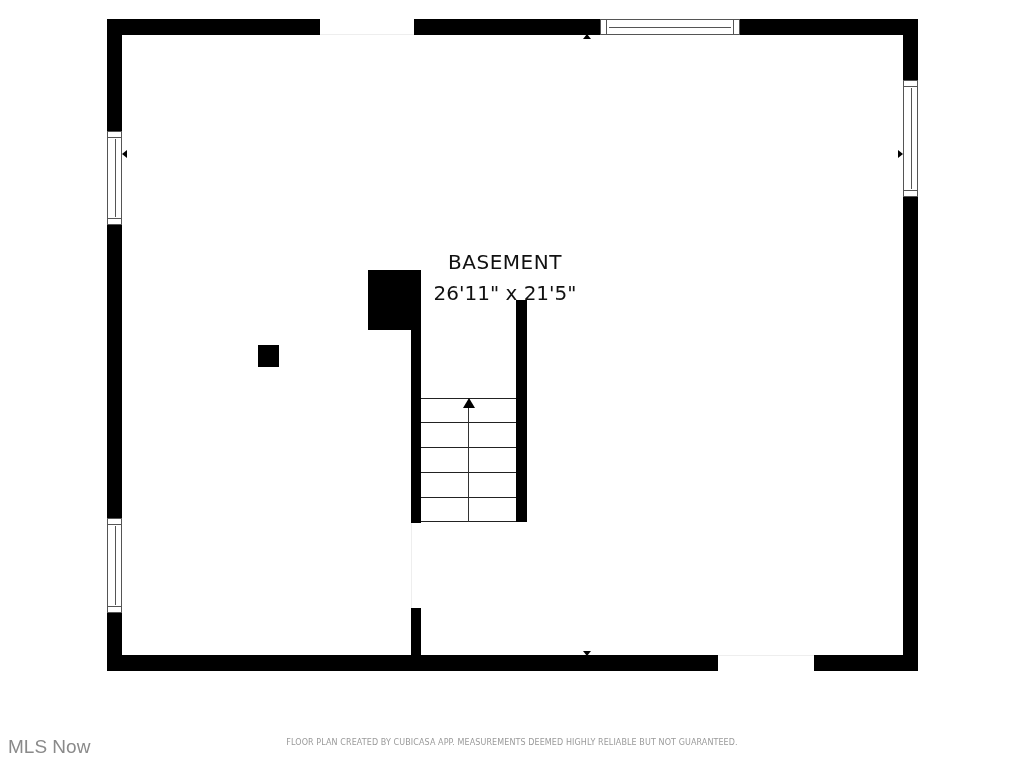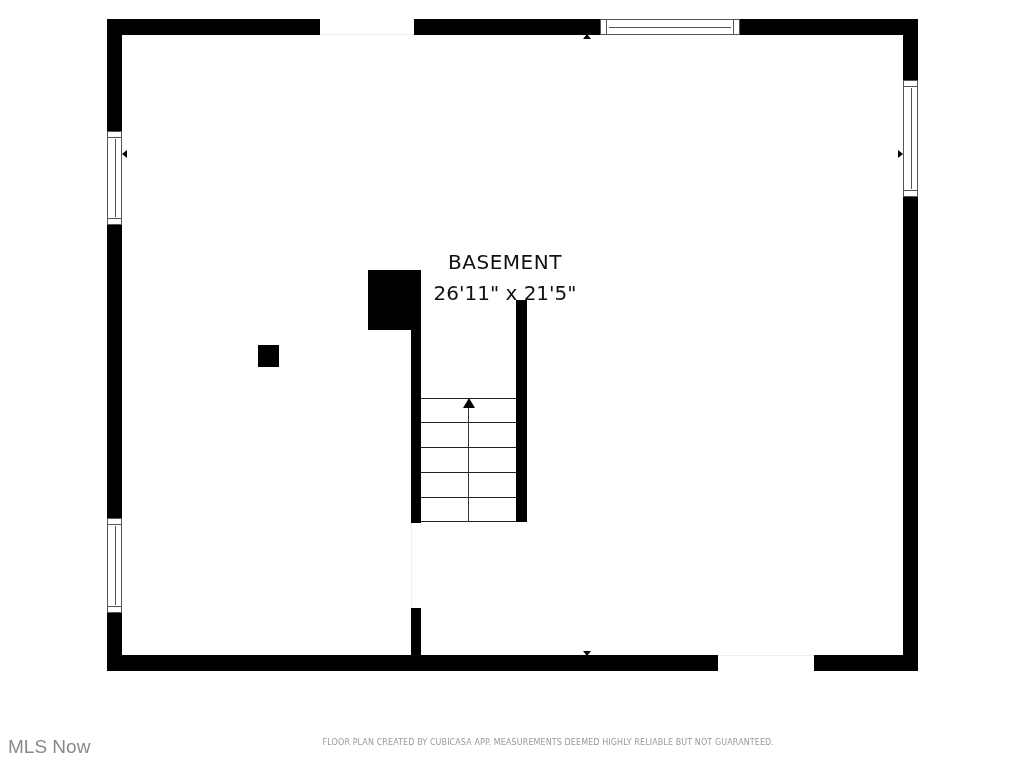--- a/index.html
+++ b/index.html
@@ -12,21 +12,21 @@
   .win-h .jamb-l, .win-h .jamb-r { position:absolute; top:0; bottom:0; width:5px; border-right:1px solid #555; }
   .win-h .jamb-r { right:0; border-right:none; border-left:1px solid #555; }
   .win-v { position:absolute; background:#fff; border:1px solid #555; box-sizing:border-box; }
   .win-v::after { content:""; position:absolute; top:7px; bottom:7px; left:50%; border-left:1px solid #555; }
   .win-v .jamb-t, .win-v .jamb-b { position:absolute; left:0; right:0; height:5px; border-bottom:1px solid #555; }
   .win-v .jamb-b { bottom:0; border-bottom:none; border-top:1px solid #555; }
   .tread { position:absolute; left:421px; width:95px; border-top:1.5px solid #222; }
   .room-label { position:absolute; left:430px; width:150px; text-align:center; color:#111; }
   .room-name { top:250px; font-size:20px; letter-spacing:0.5px; }
   .room-dim { top:281px; font-size:20px; }
-  .footer-note { position:absolute; left:250px; width:524px; top:738px; text-align:right; font-size:8px; color:#9a9a9a; letter-spacing:0.1px; }
+  .footer-note { position:absolute; left:250px; width:524px; top:738px; text-align:center; font-size:8px; color:#9a9a9a; letter-spacing:0.1px; }
   .brand { position:absolute; left:8px; top:736px; font-family:"Liberation Sans", sans-serif; font-size:19px; color:#8a8a8a; }
   .tri { position:absolute; width:0; height:0; }
 </style>
 </head>
 <body>
 
 <div class="abs" style="left:0;top:0;width:1024px;height:768px;">
 
   <div class="wall" style="left:107px;top:19px;width:811px;height:16px;"></div>
   <div class="wall" style="left:107px;top:655px;width:811px;height:16px;"></div>

